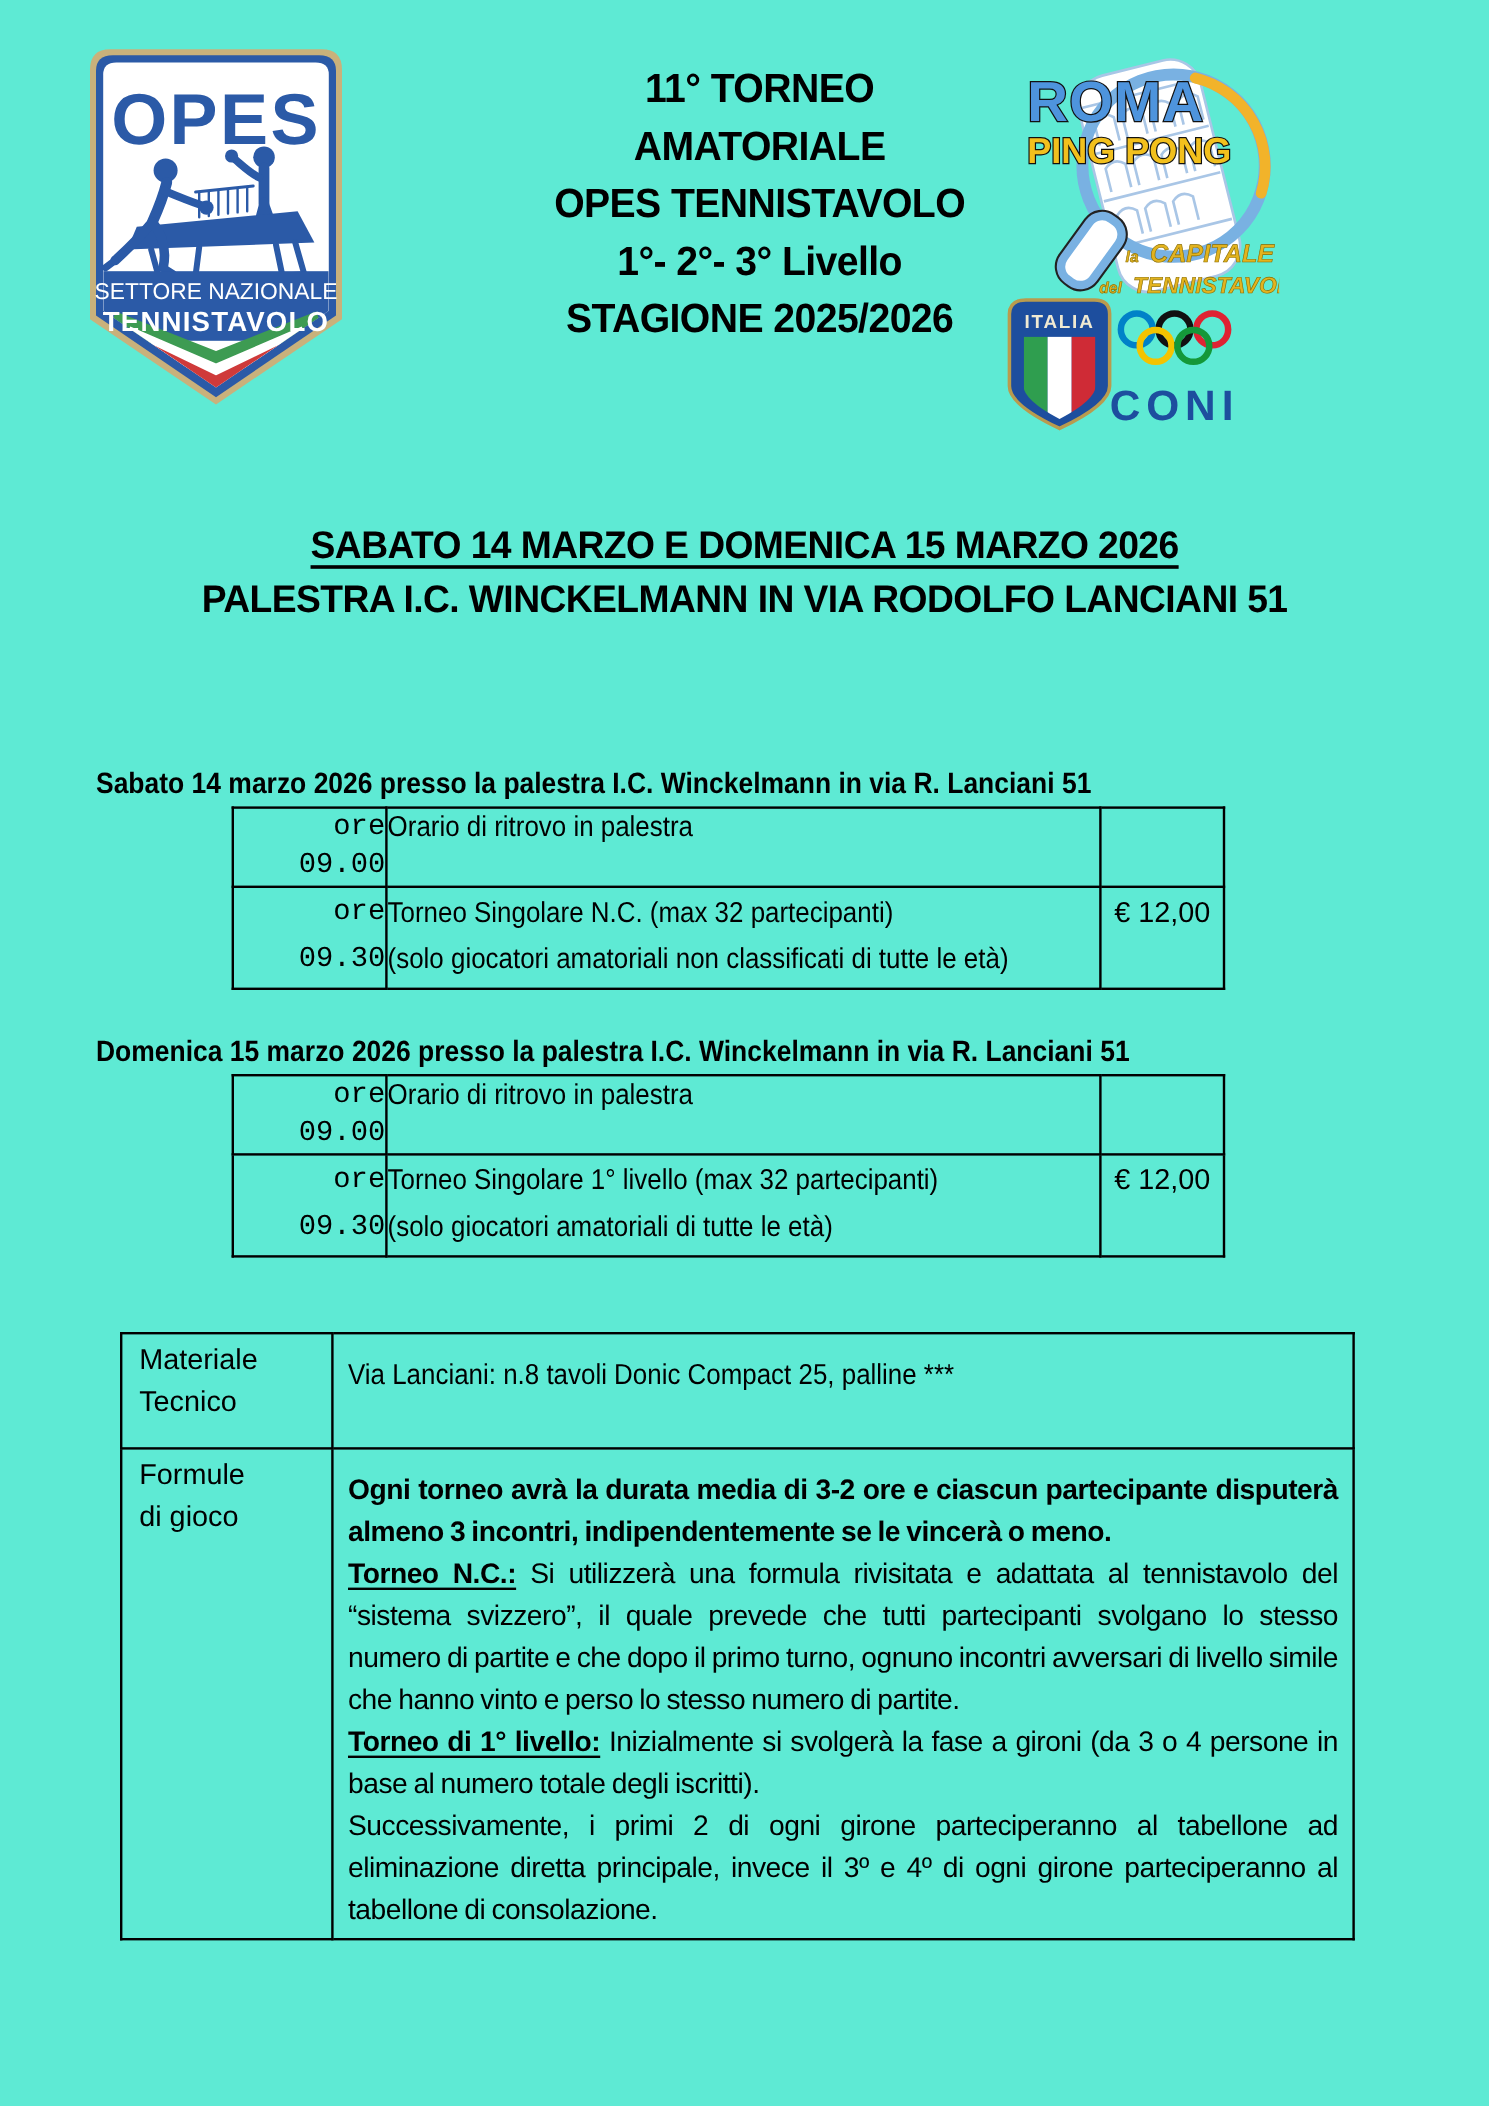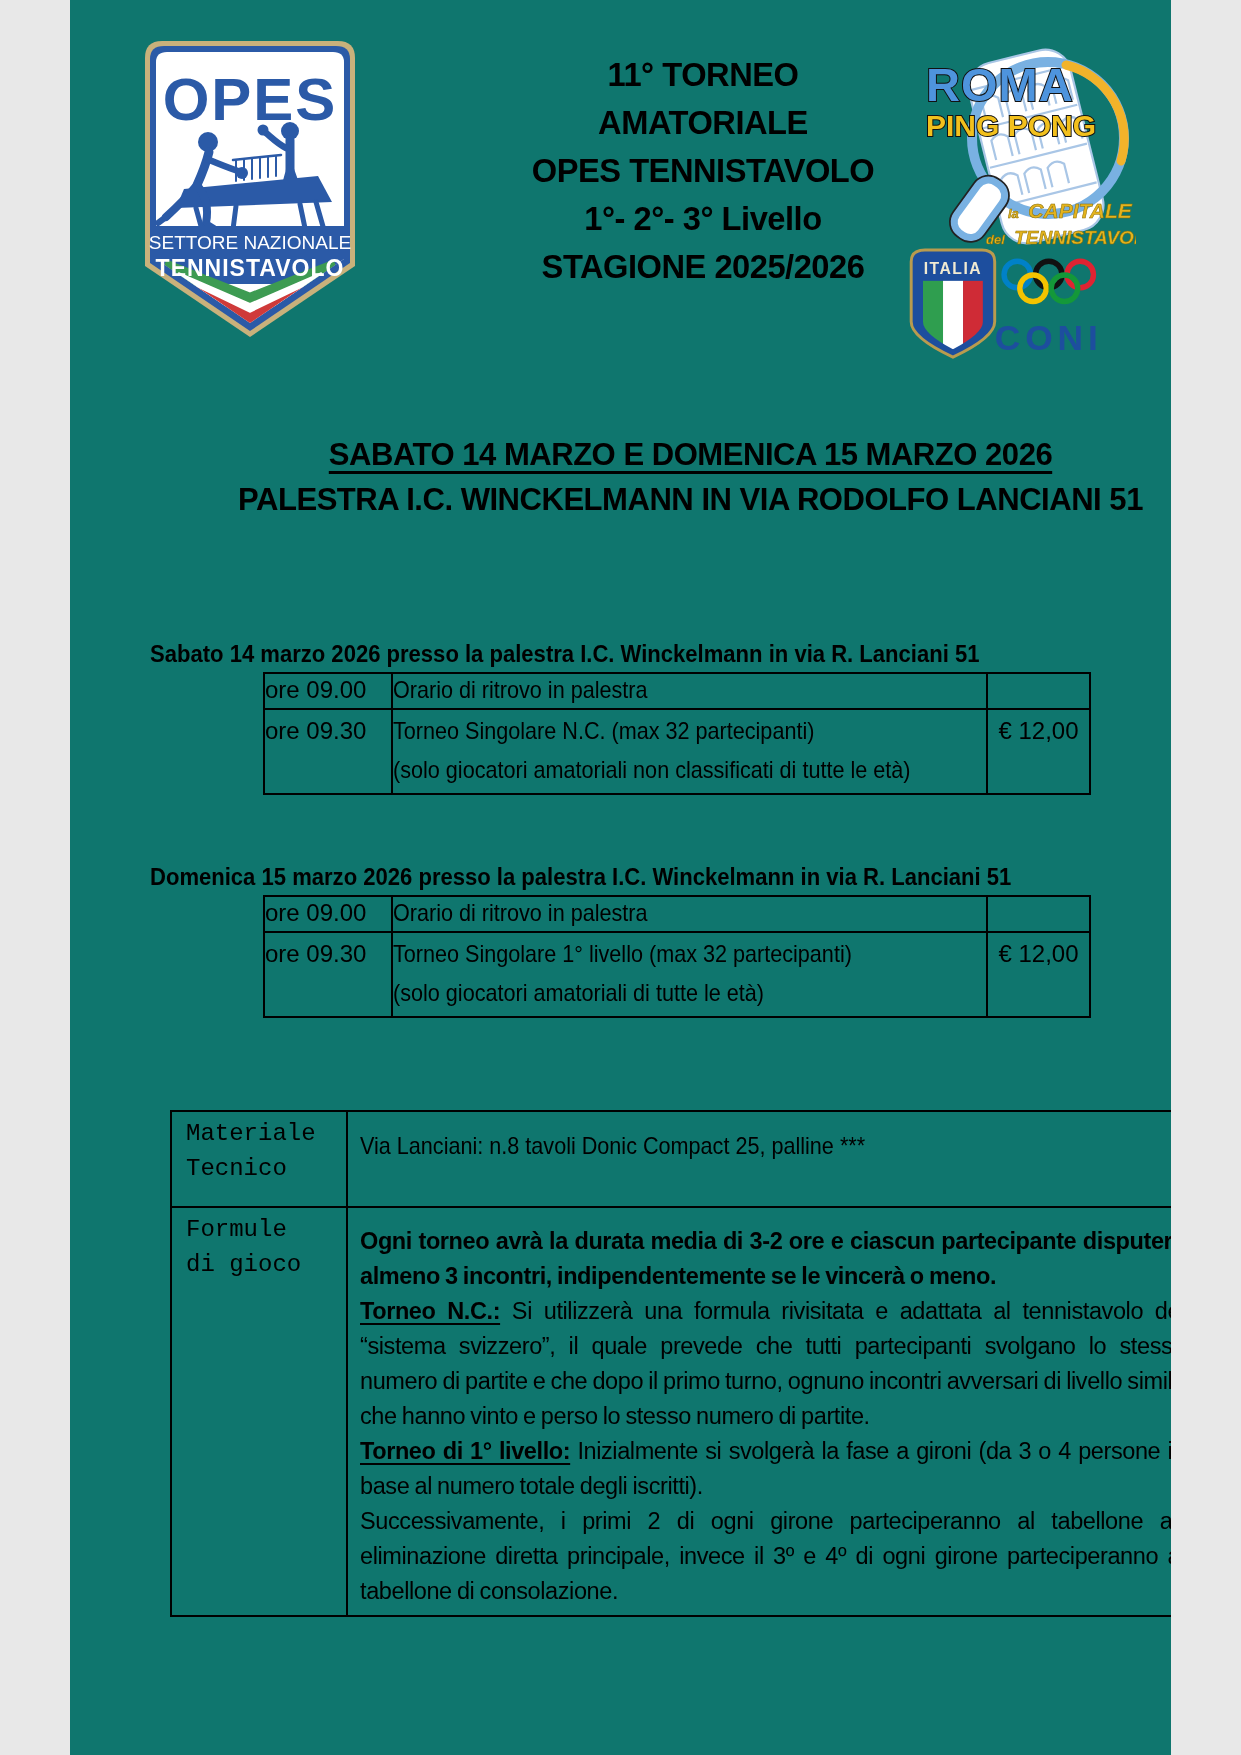--- a/index.html
+++ b/index.html
@@ -1,16 +1,16 @@
 <!DOCTYPE html>
 <html><head>
 <meta charset="utf-8">
 <style>
   html,body{margin:0;padding:0;background:#e8e8e8;}
-  .page{position:relative;width:1101px;height:1755px;margin:0 auto;background:#0f766e;
+  .page{position:relative;width:1241px;height:1755px;margin:0 auto;background:#5eead4;
         font-family:"Liberation Sans",sans-serif;color:#000;overflow:hidden;}
   
   .opes-logo{position:absolute;left:66px;top:38px;width:228px;height:302px;}
   .doc-title{position:absolute;left:363px;top:50px;width:540px;text-align:center;
              font-size:34px;font-weight:bold;line-height:48px;letter-spacing:-0.5px;
              transform:scaleX(0.96);transform-origin:50% 0;}
   .roma-logo{position:absolute;left:846px;top:26px;width:220px;height:234px;}
   .coni-logo{position:absolute;left:833px;top:247px;width:207px;height:113px;}
   
   .main-heading{position:absolute;left:0;top:432px;width:1241px;text-align:center;
@@ -19,30 +19,30 @@
   .main-heading div{transform:scaleX(0.97);transform-origin:50% 50%;}
   
   .sec-heading{position:absolute;left:80px;font-size:24.5px;font-weight:bold;white-space:nowrap;
                transform:scaleX(0.9);transform-origin:0 50%;}
   #sec1-heading{top:640px;}
   #sec2-heading{top:863px;}
   
   table.schedule{position:absolute;left:193px;width:824px;border-collapse:collapse;table-layout:fixed;}
   #table1{top:672px;} #table2{top:895px;}
   table.schedule td{border:2px solid #000;font-size:24px;vertical-align:top;padding:0;}
-  td.c-time{width:126px;text-align:left;}
+  td.c-time{width:126px;text-align:right;font-family:Liberation Mono, monospace;}
   td.c-desc{width:593px;padding-left:10px;}
   td.c-price{width:101px;text-align:center;}
   tr.r1 td{height:34px;line-height:32px;}
   tr.r2 td{height:82px;line-height:39px;padding-top:1px;}
   .fit{display:inline-block;white-space:nowrap;transform:scaleX(0.9);transform-origin:0 60%;}
   
   table.info{position:absolute;left:100px;top:1110px;width:985px;border-collapse:collapse;table-layout:fixed;}
   table.info td{border:2px solid #000;vertical-align:top;font-size:24px;}
-  td.i-label{width:160px;padding:4px 0 12px 14px;line-height:35px;font-family:Liberation Mono, monospace;}
+  td.i-label{width:160px;padding:4px 0 12px 14px;line-height:35px;}
   td.i-content{width:825px;padding:16px 12px 6px 12px;line-height:35px;}
   .formule p{margin:0;text-align:justify;font-size:23.5px;line-height:35px;
              letter-spacing:-0.4px;word-spacing:-1px;}
   .lbl{font-weight:bold;text-decoration:underline;text-decoration-thickness:2px;text-underline-offset:4px;}
   .b{font-weight:bold;}
 </style>
 </head>
 <body>
 
 <div class="page">

